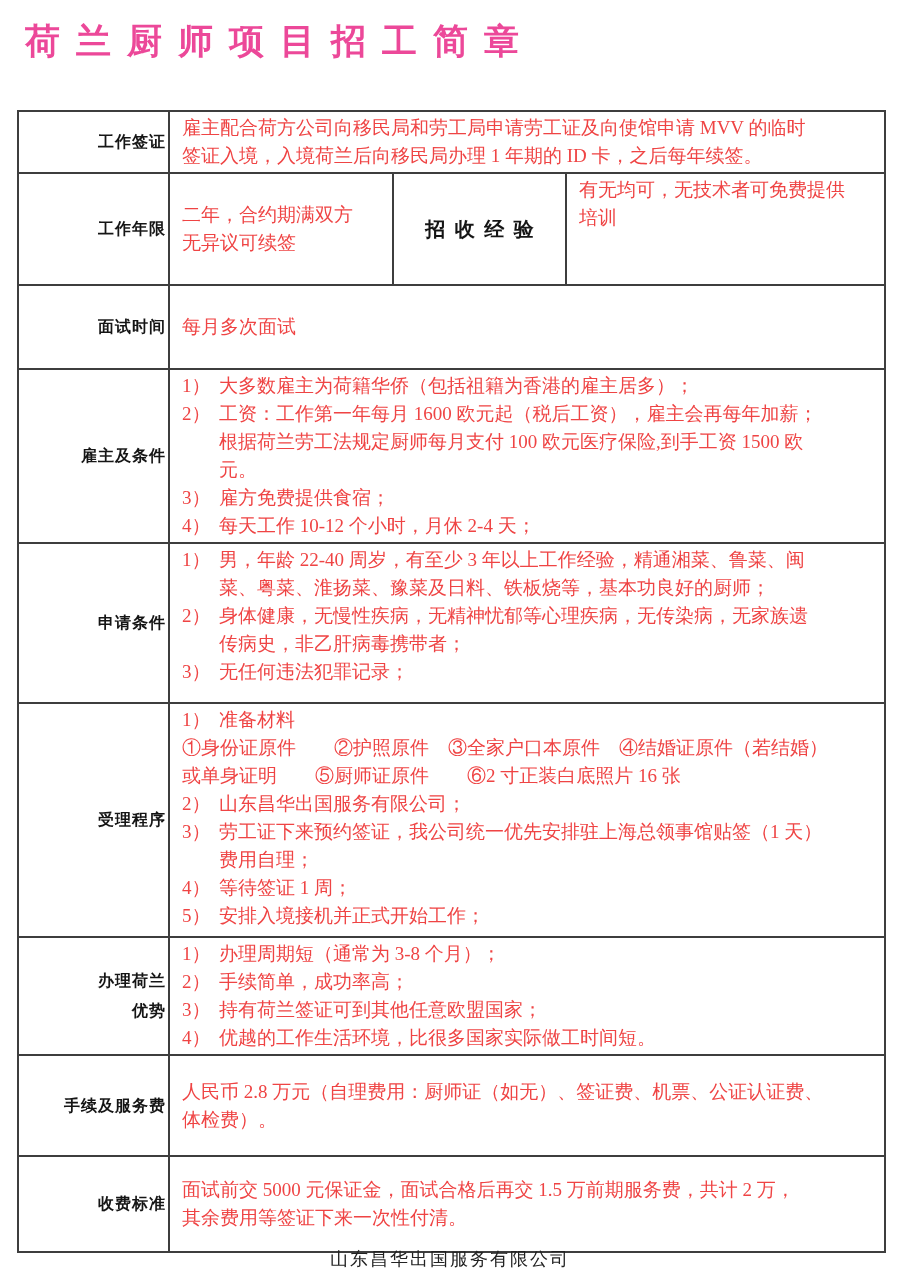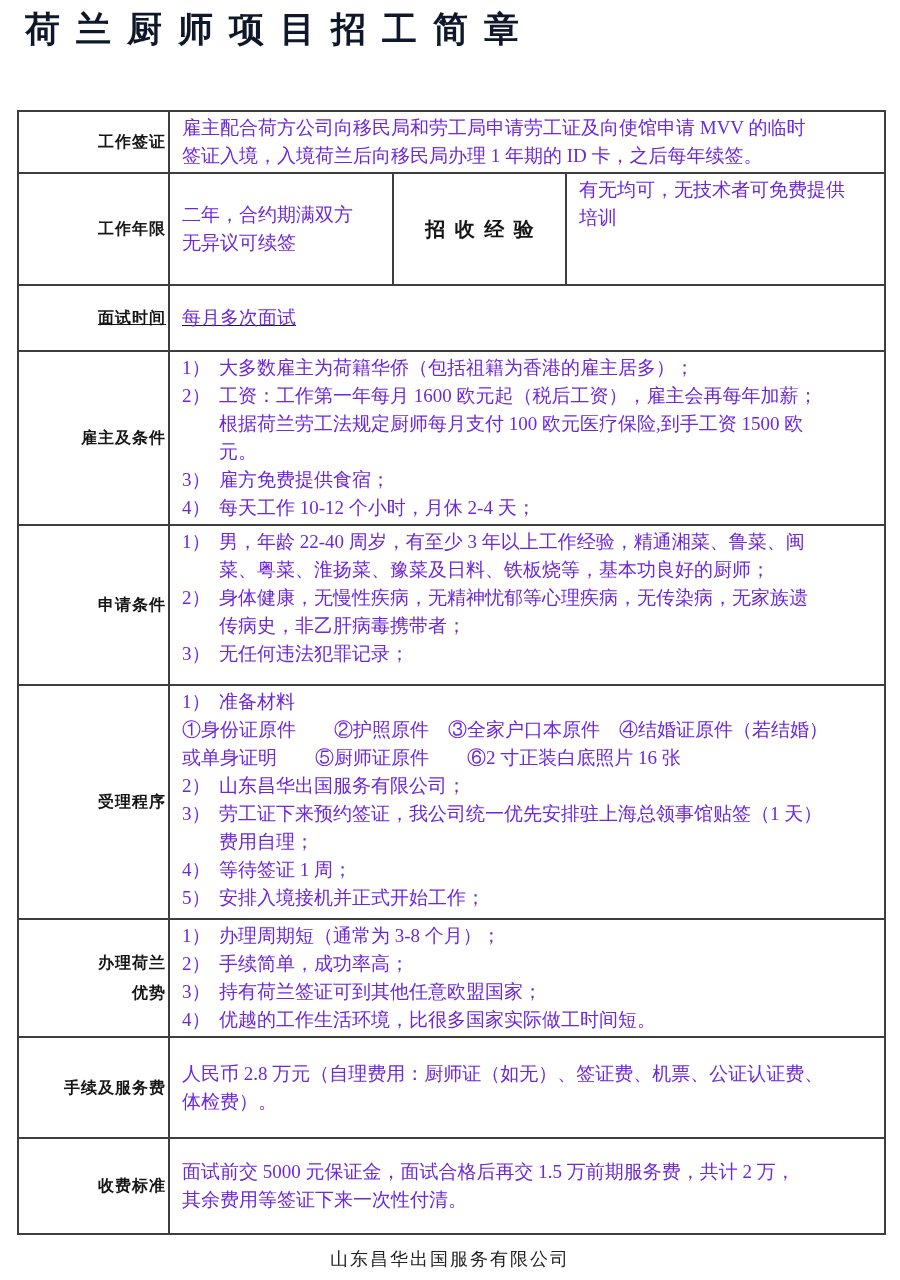--- a/index.html
+++ b/index.html
@@ -7,26 +7,26 @@
     position:relative;
     width:900px;
     height:1280px;
     background:#ffffff;
     font-family:"Liberation Serif", serif;
     color:#1b1b1b;
     overflow:hidden;
   }
   .doc-title{
     position:absolute;
-    top:6px;
+    top:18px;
     left:25px;
     font-size:35px;
     font-weight:bold;
     letter-spacing:16px;
-    color:#0f172a;
+    color:#ec4899;
     white-space:nowrap;
     font-family:"Liberation Serif", serif;
   }
   table.doc-table{
     position:absolute;
     top:110px;
     left:17px;
     width:867px;
     border-collapse:collapse;
     table-layout:fixed;
@@ -44,21 +44,21 @@
     letter-spacing:1px;
     white-space:pre-line;
     color:#151515;
     padding:2px;
     line-height:30px;
   }
   td.body-cell{
     font-size:19px;
     line-height:28px;
     padding:2px 10px 2px 12px;
-    color:#6d28d9;
+    color:#ef4444;
     font-family:"Liberation Serif", serif;
   }
   td.body-cell.center{text-align:center;}
   td.body-cell.boldcell{
     font-family:"Liberation Sans", sans-serif;
     font-weight:bold;
     font-size:20px;
     letter-spacing:2px;
     color:#151515;
   }
@@ -106,21 +106,21 @@
 无异议可续签</div>
           </td>
           <td class="body-cell center boldcell" style="vertical-align: middle;">
             <div class="plain">招 收 经 验</div>
           </td>
           <td class="body-cell" style="vertical-align: top;">
             <div class="plain">有无均可，无技术者可免费提供
 培训</div>
           </td>
         </tr>
-        <tr style="height: 66px; text-decoration: underline;">
+        <tr style="height: 84px;">
           <td class="hdr">面试时间</td>
           <td class="body-cell" colspan="3" style="vertical-align: middle;">
             <div class="plain">每月多次面试</div>
           </td>
         </tr>
         <tr style="height: 170px;">
           <td class="hdr">雇主及条件</td>
           <td class="body-cell" colspan="3" style="vertical-align: top;">
             <div class="item">
               <span class="num">1）</span>

